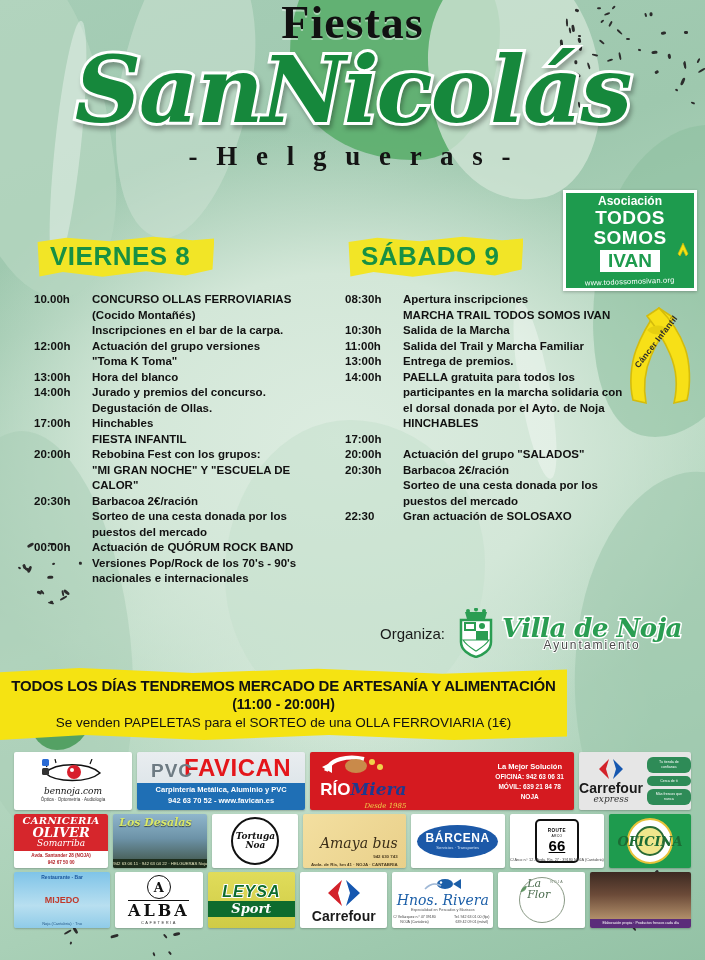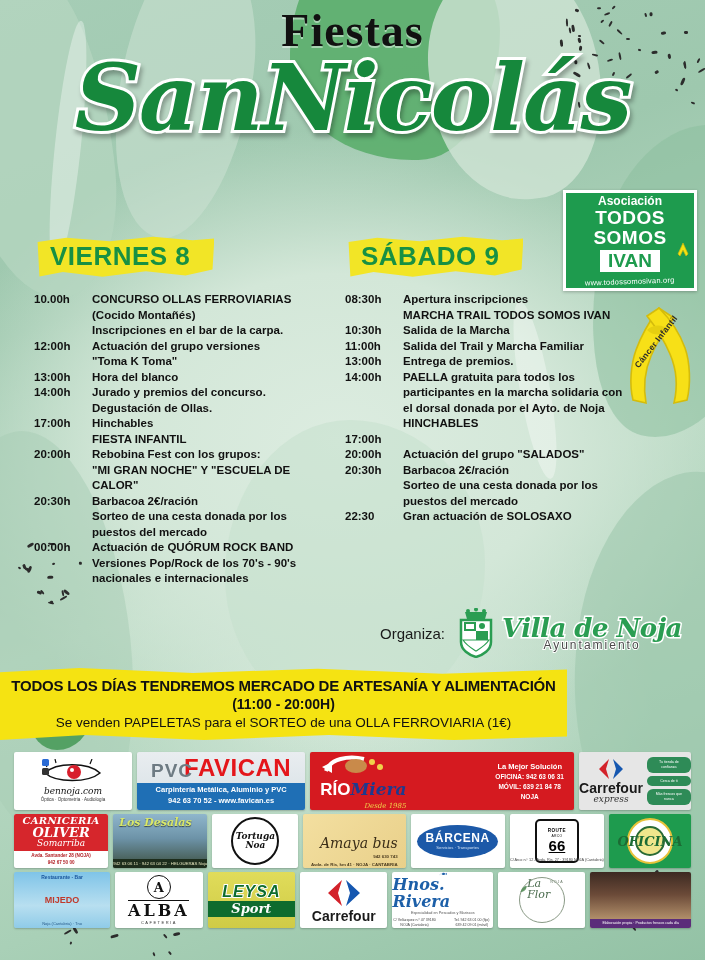--- a/index.html
+++ b/index.html
@@ -39,21 +39,21 @@
   .b9{left:30px;top:690px;width:60px;height:60px;background:#4f9e5f;
       border-radius:48% 52% 55% 45%/50% 45% 55% 50%;opacity:.95;}
   .b10{left:480px;top:688px;width:70px;height:46px;background:#78b886;
       border-radius:50%;opacity:.8;}
   .streak{position:absolute;background:rgba(255,255,255,.35);border-radius:50%;}
   .s1{left:55px;top:20px;width:26px;height:250px;transform:rotate(6deg);}
   .s2{left:520px;top:300px;width:30px;height:180px;transform:rotate(-10deg);}
   .speck{position:absolute;background:#2c2c2c;border-radius:40%;}
 
   
-  .title-wrap{position:absolute;left:0;top:8px;width:705px;text-align:center;}
+  .title-wrap{position:absolute;left:0;top:0;width:705px;text-align:center;}
   .fiestas{
     font-family:"Liberation Serif", serif;font-weight:bold;
     font-size:46px;letter-spacing:1px;color:#111;line-height:1;
     text-shadow:0 2px 0 rgba(255,255,255,.45);
   }
   .sannicolas{
     margin-top:-4px;
     font-family:"DejaVu Serif", serif;font-style:italic;font-weight:bold;
     font-size:92px;line-height:1.05;color:#16883c;
     -webkit-text-stroke:6px #ffffff;paint-order:stroke fill;
@@ -268,22 +268,22 @@
     flex-direction:column;padding:0;}
   .ly-1{font-family:"Liberation Sans",sans-serif;font-style:italic;font-weight:bold;
     font-size:16px;color:#0e6b2e;letter-spacing:1px;-webkit-text-stroke:2px #fff;
     paint-order:stroke fill;line-height:1.1;}
   .ly-2{background:#0e6b2e;width:100%;text-align:center;
     font-family:"DejaVu Serif",serif;font-style:italic;font-weight:bold;
     font-size:13px;color:#fff;line-height:1.25;}
 
   .sp-carrefour2{flex:1;flex-direction:column;gap:1px;background:#fff;}
   .sp-rivera{flex:1.15;flex-direction:column;background:#fff;gap:0;}
-  .rv-w{font-family:"DejaVu Serif",serif;font-style:italic;font-weight:bold;
-    font-size:16px;color:#1c5fa8;line-height:1.1;}
+  .rv-w{font-family:"DejaVu Serif",serif;font-style:italic;font-weight:normal;
+    font-size:14px;color:#1c5fa8;line-height:1.1;}
   .rv-s{font-size:3.8px;color:#555;}
   .rv-adr{font-size:3.6px;color:#444;display:flex;gap:14px;margin-top:3px;text-align:center;line-height:1.4;}
 
   .sp-laflor{flex:1;}
   .lf-circle{width:44px;height:44px;border-radius:50%;border:1px solid #8a9a86;
     display:flex;flex-direction:row;align-items:flex-start;justify-content:center;}
   .lf-1{font-family:"DejaVu Serif",serif;font-style:italic;font-size:11px;color:#4a6b4d;line-height:1;}
   .lf-2{font-size:3.6px;color:#6a7a68;letter-spacing:1px;margin-top:2px;}
 
   .sp-photo{flex:1.15;background:linear-gradient(180deg,#3c2a22 0%,#6b4a38 40%,#caa87c 100%);
@@ -393,20 +393,21 @@
       <div class="speck" style="width: 5.4px; height: 2.1px; left: 175px; top: 924px; transform: rotate(142deg);"></div>
       <div class="speck" style="width: 3.8px; height: 1.9px; left: 168px; top: 952px; transform: rotate(51deg);"></div>
       <div class="speck" style="width: 3.6px; height: 2.2px; left: 152px; top: 953px; transform: rotate(70deg);"></div>
       <div class="speck" style="width: 3.3px; height: 2.4px; left: 69px; top: 942px; transform: rotate(108deg);"></div>
       <div class="speck" style="width: 7.6px; height: 2.6px; left: 111px; top: 935px; transform: rotate(165deg);"></div>
     </div>
 
   <div class="title-wrap">
     <div class="fiestas">Fiestas</div>
     <div class="sannicolas">SanNicolás</div>
+    <div class="helgueras">- H e l g u e r a s -</div>
   </div>
 
   <div class="tsi">
     <div class="tsi-in">
       <div class="tsi-a">Asociación</div>
       <div class="tsi-b">TODOS</div>
       <div class="tsi-b">SOMOS</div>
       <div class="tsi-ivan">IVAN</div>
       <div class="tsi-url">www.todossomosivan.org</div>
       <svg class="tsi-ribbon" viewBox="0 0 16 22">

